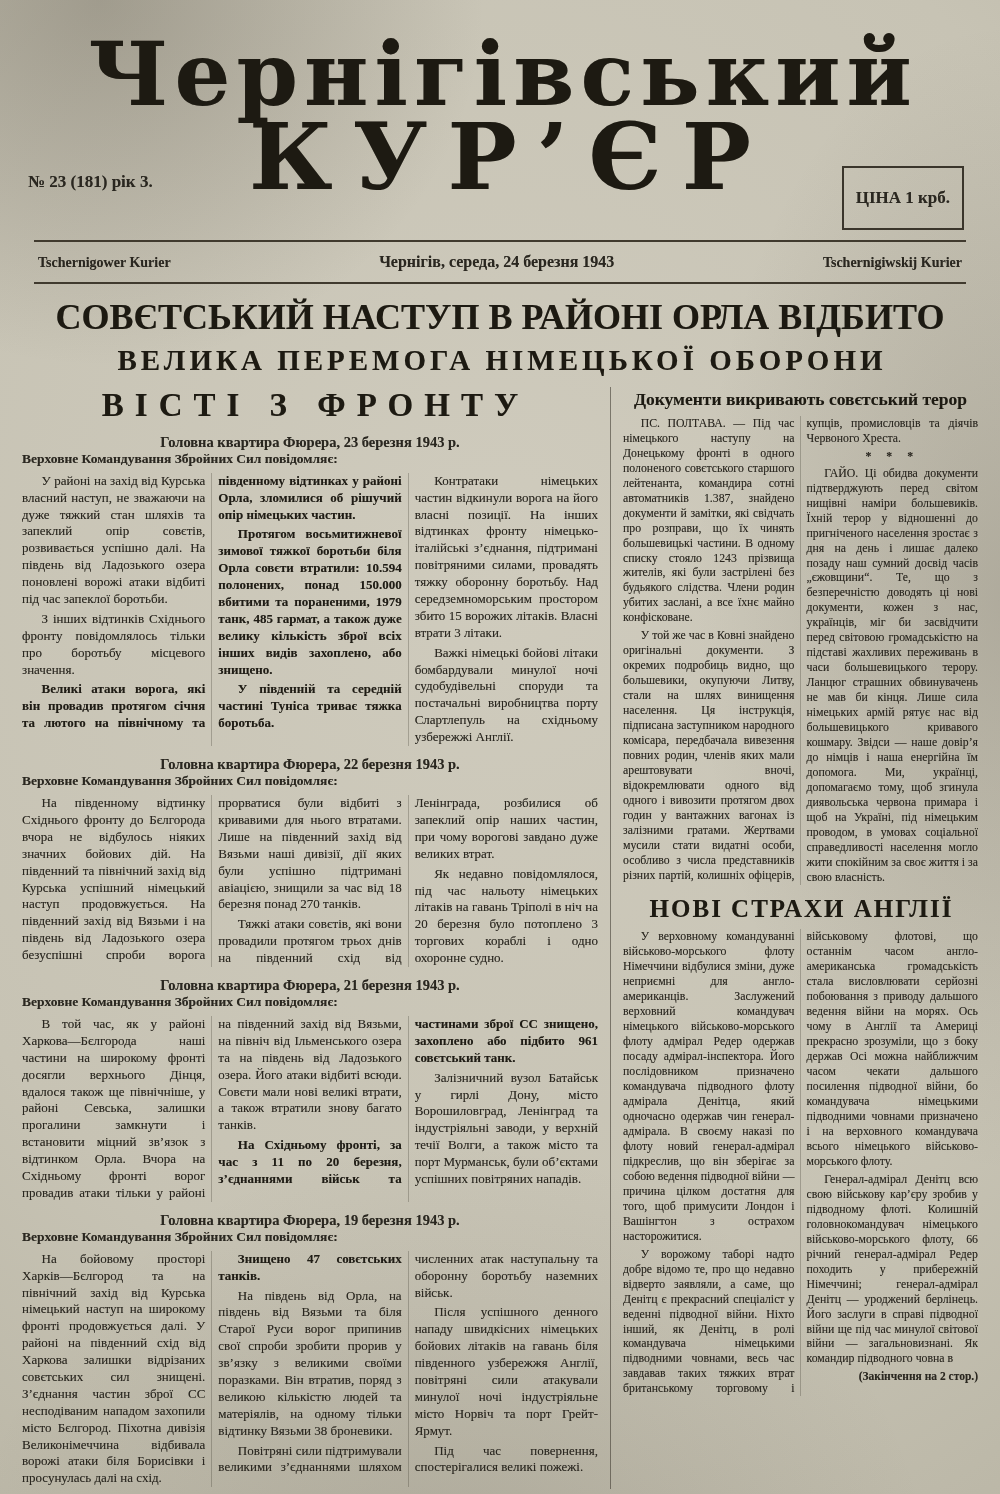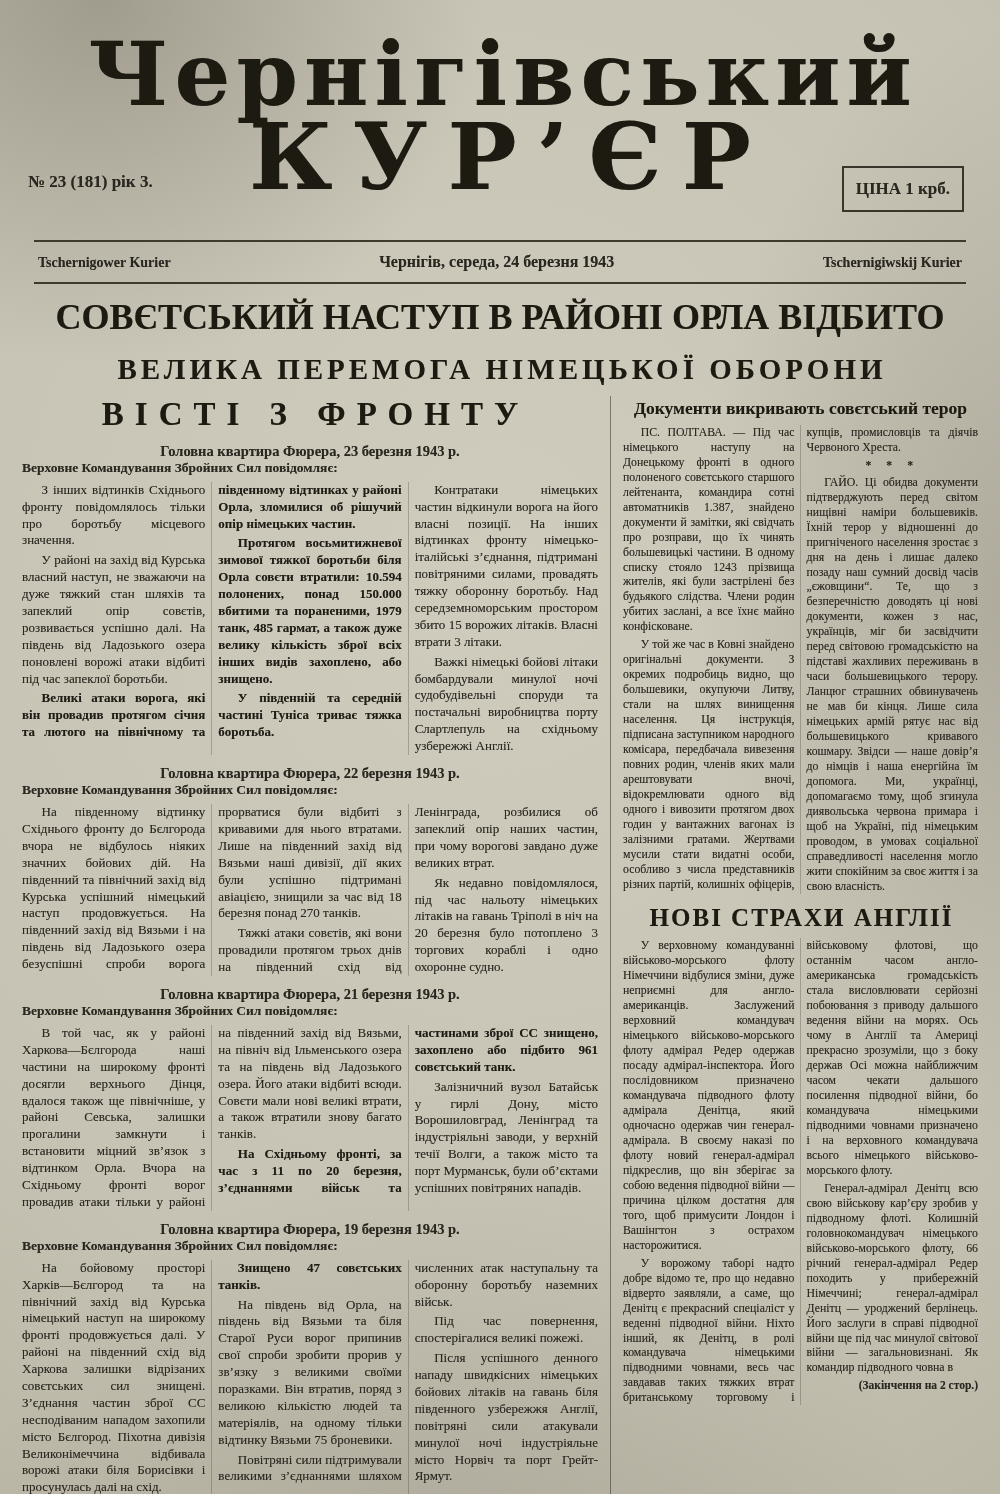--- a/index.html
+++ b/index.html
@@ -23,36 +23,36 @@
     color:#1d1a12;
   }
   .title2 {
     text-align:center; font-family:"DejaVu Serif","Liberation Serif",serif;
     font-weight:bold; font-size:92px; line-height:0.95; letter-spacing:20px; padding-left:20px;
     margin-top:-4px; color:#1d1a12;
   }
   .issue { position:absolute; left:28px; top:172px; font-size:17px; font-weight:bold; white-space:nowrap; }
   .price-box {
     position:absolute; right:36px; top:166px; border:2px solid #3a352b;
-    padding:11px 12px; font-size:17px; font-weight:bold; white-space:nowrap;margin-left:19px;
+    padding:20px 12px; font-size:17px; font-weight:bold; white-space:nowrap;margin-left:19px;
   }
   
   .dateline-bar {
     margin:4px 34px 0; border-top:2px solid #403a2e; border-bottom:2px solid #403a2e;
     display:flex; align-items:baseline; justify-content:space-between;
     padding:11px 4px; font-size:14px; font-weight:bold;
   }
   .dateline-bar .center { font-size:16px; }
   
   .headline {
     margin-top:15px; text-align:center; font-weight:bold; font-size:36px; line-height:1.05;
     white-space:nowrap; color:#1d1a12;
   }
   .subheadline {
-    margin-top:16px; text-align:center; font-weight:bold; font-size:29px; letter-spacing:4px;
+    margin-top:7px; text-align:center; font-weight:bold; font-size:29px; letter-spacing:4px;
     padding-left:4px; white-space:nowrap; color:#1d1a12;
   }
   
   .content { display:flex; align-items:stretch; padding:10px 22px 0; }
   .left-region { width:588px; padding-right:12px; }
   .right-region { flex:1; border-left:1.5px solid rgba(55,50,40,0.55); padding-left:12px; min-width:0; }
   .front-title {
     text-align:center; font-weight:bold; font-size:33px; letter-spacing:11px; padding-left:11px;
     margin:0 0 6px; color:#1d1a12; white-space:nowrap;
   }
@@ -100,22 +100,22 @@
   <h2 class="subheadline">ВЕЛИКА ПЕРЕМОГА НІМЕЦЬКОЇ ОБОРОНИ</h2>
 
   <main class="content">
     <section class="left-region">
       <h3 class="front-title">ВІСТІ З ФРОНТУ</h3>
       <div id="dispatches">
           <section class="dispatch">
             <div class="d-head">Головна квартира Фюрера, 23 березня 1943 р.</div>
             <div class="d-sub">Верховне Командування Збройних Сил повідомляє:</div>
             <div class="d-body">
+              <p class="para">У районі на захід від Курська власний наступ, не зважаючи на дуже тяжкий стан шляхів та запеклий опір совєтів, розвивається успішно далі. На південь від Ладозького озера поновлені ворожі атаки відбиті під час запеклої боротьби.</p>
               <p class="para">З інших відтинків Східнього фронту повідомлялось тільки про боротьбу місцевого значення.</p>
-              <p class="para">У районі на захід від Курська власний наступ, не зважаючи на дуже тяжкий стан шляхів та запеклий опір совєтів, розвивається успішно далі. На південь від Ладозького озера поновлені ворожі атаки відбиті під час запеклої боротьби.</p>
               <p class="para bold">Великі атаки ворога, які він провадив протягом січня та лютого на північному та південному відтинках у районі Орла, зломилися об рішучий опір німецьких частин.</p>
               <p class="para bold">Протягом восьмитижневої зимової тяжкої боротьби біля Орла совєти втратили: 10.594 полонених, понад 150.000 вбитими та пораненими, 1979 танк, 485 гармат, а також дуже велику кількість зброї всіх інших видів захоплено, або знищено.</p>
               <p class="para bold">У південній та середній частині Туніса триває тяжка боротьба.</p>
               <p class="para">Контратаки німецьких частин відкинули ворога на його власні позиції. На інших відтинках фронту німецько-італійські з’єднання, підтримані повітряними силами, провадять тяжку оборонну боротьбу. Над середземноморським простором збито 15 ворожих літаків. Власні втрати 3 літаки.</p>
               <p class="para">Важкі німецькі бойові літаки бомбардували минулої ночі судобудівельні споруди та постачальні виробництва порту Слартлепуль на східньому узбережжі Англії.</p>
             </div>
           </section>
           <section class="dispatch">
             <div class="d-head">Головна квартира Фюрера, 22 березня 1943 р.</div>
             <div class="d-sub">Верховне Командування Збройних Сил повідомляє:</div>
@@ -133,24 +133,24 @@
               <p class="para bold">На Східньому фронті, за час з 11 по 20 березня, з’єднаннями військ та частинами зброї СС знищено, захоплено або підбито 961 совєтський танк.</p>
               <p class="para">Залізничний вузол Батайськ у гирлі Дону, місто Ворошиловград, Ленінград та індустріяльні заводи, у верхній течії Волги, а також місто та порт Мурманськ, були об’єктами успішних повітряних нападів.</p>
             </div>
           </section>
           <section class="dispatch">
             <div class="d-head">Головна квартира Фюрера, 19 березня 1943 р.</div>
             <div class="d-sub">Верховне Командування Збройних Сил повідомляє:</div>
             <div class="d-body">
               <p class="para">На бойовому просторі Харків—Бєлгород та на північний захід від Курська німецький наступ на широкому фронті продовжується далі. У районі на південний схід від Харкова залишки відрізаних совєтських сил знищені. З’єднання частин зброї СС несподіваним нападом захопили місто Бєлгород. Піхотна дивізія Великонімеччина відбивала ворожі атаки біля Борисівки і просунулась далі на схід.</p>
               <p class="para bold">Знищено 47 совєтських танків.</p>
-              <p class="para">На південь від Орла, на південь від Вязьми та біля Старої Руси ворог припинив свої спроби зробити прорив у зв’язку з великими своїми поразками. Він втратив, поряд з великою кількістю людей та матеріялів, на одному тільки відтинку Вязьми 75 броневики.</p>
+              <p class="para">На південь від Орла, на південь від Вязьми та біля Старої Руси ворог припинив свої спроби зробити прорив у зв’язку з великими своїми поразками. Він втратив, поряд з великою кількістю людей та матеріялів, на одному тільки відтинку Вязьми 38 броневики.</p>
               <p class="para">Повітряні сили підтримували великими з’єднаннями шляхом численних атак наступальну та оборонну боротьбу наземних військ.</p>
+              <p class="para">Після успішного денного нападу швидкісних німецьких бойових літаків на гавань біля південного узбережжя Англії, повітряні сили атакували минулої ночі індустріяльне місто Норвіч та порт Грейт-Ярмут.</p>
               <p class="para">Під час повернення, спостерігалися великі пожежі.</p>
-              <p class="para">Після успішного денного нападу швидкісних німецьких бойових літаків на гавань біля південного узбережжя Англії, повітряні сили атакували минулої ночі індустріяльне місто Норвіч та порт Грейт-Ярмут.</p>
             </div>
           </section>
         </div>
     </section>
     <aside class="right-region">
       <div id="articles">
           <section class="article">
             <div class="a-title medium">Документи викривають совєтський терор</div>
             <div class="a-body">
               <p class="para">ПС. ПОЛТАВА. — Під час німецького наступу на Донецькому фронті в одного полоненого совєтського старшого лейтенанта, командира сотні автоматників 1.387, знайдено документи й замітки, які свідчать про розправи, що їх чинять большевицькі частини. В одному списку стояло 1243 прізвища жителів, які були застрілені без будьякого слідства. Члени родин убитих заслані, а все їхнє майно конфісковане.</p>

